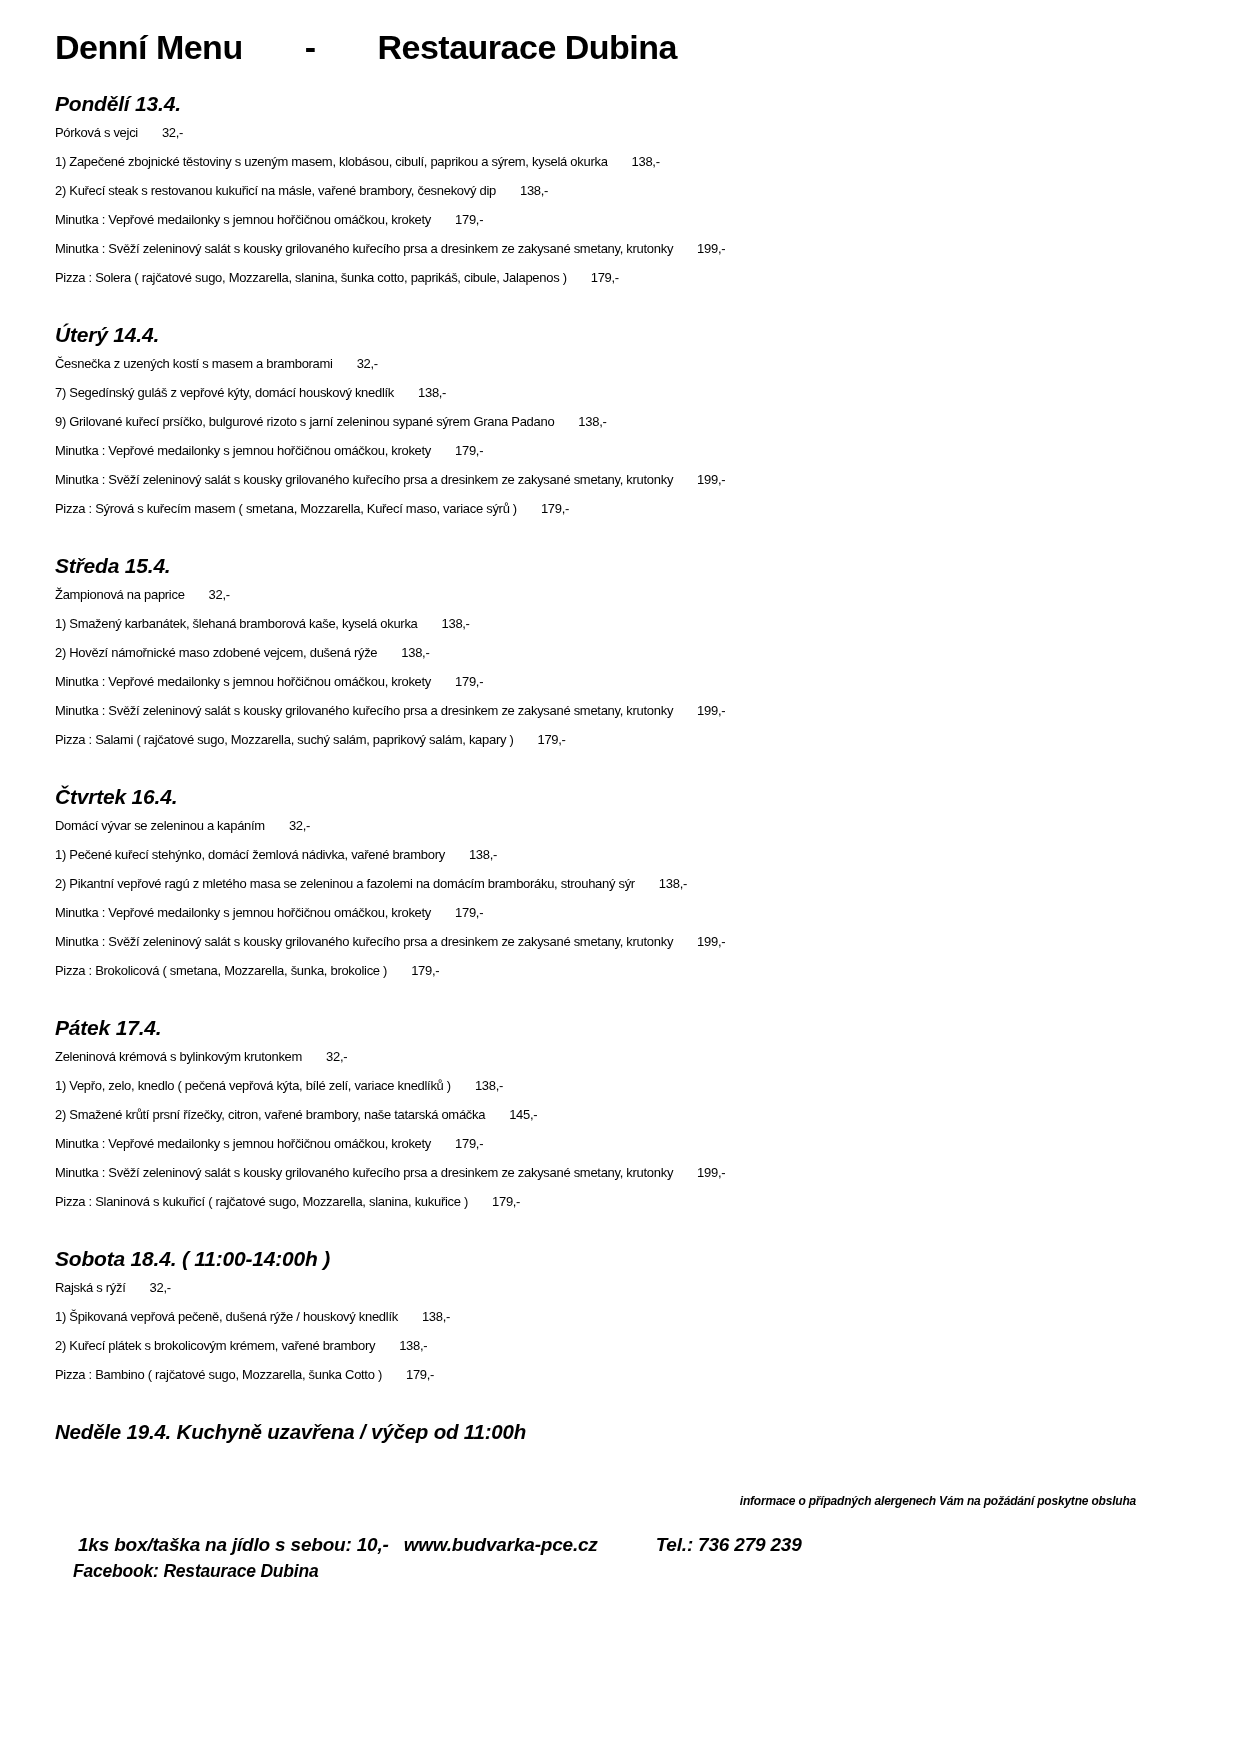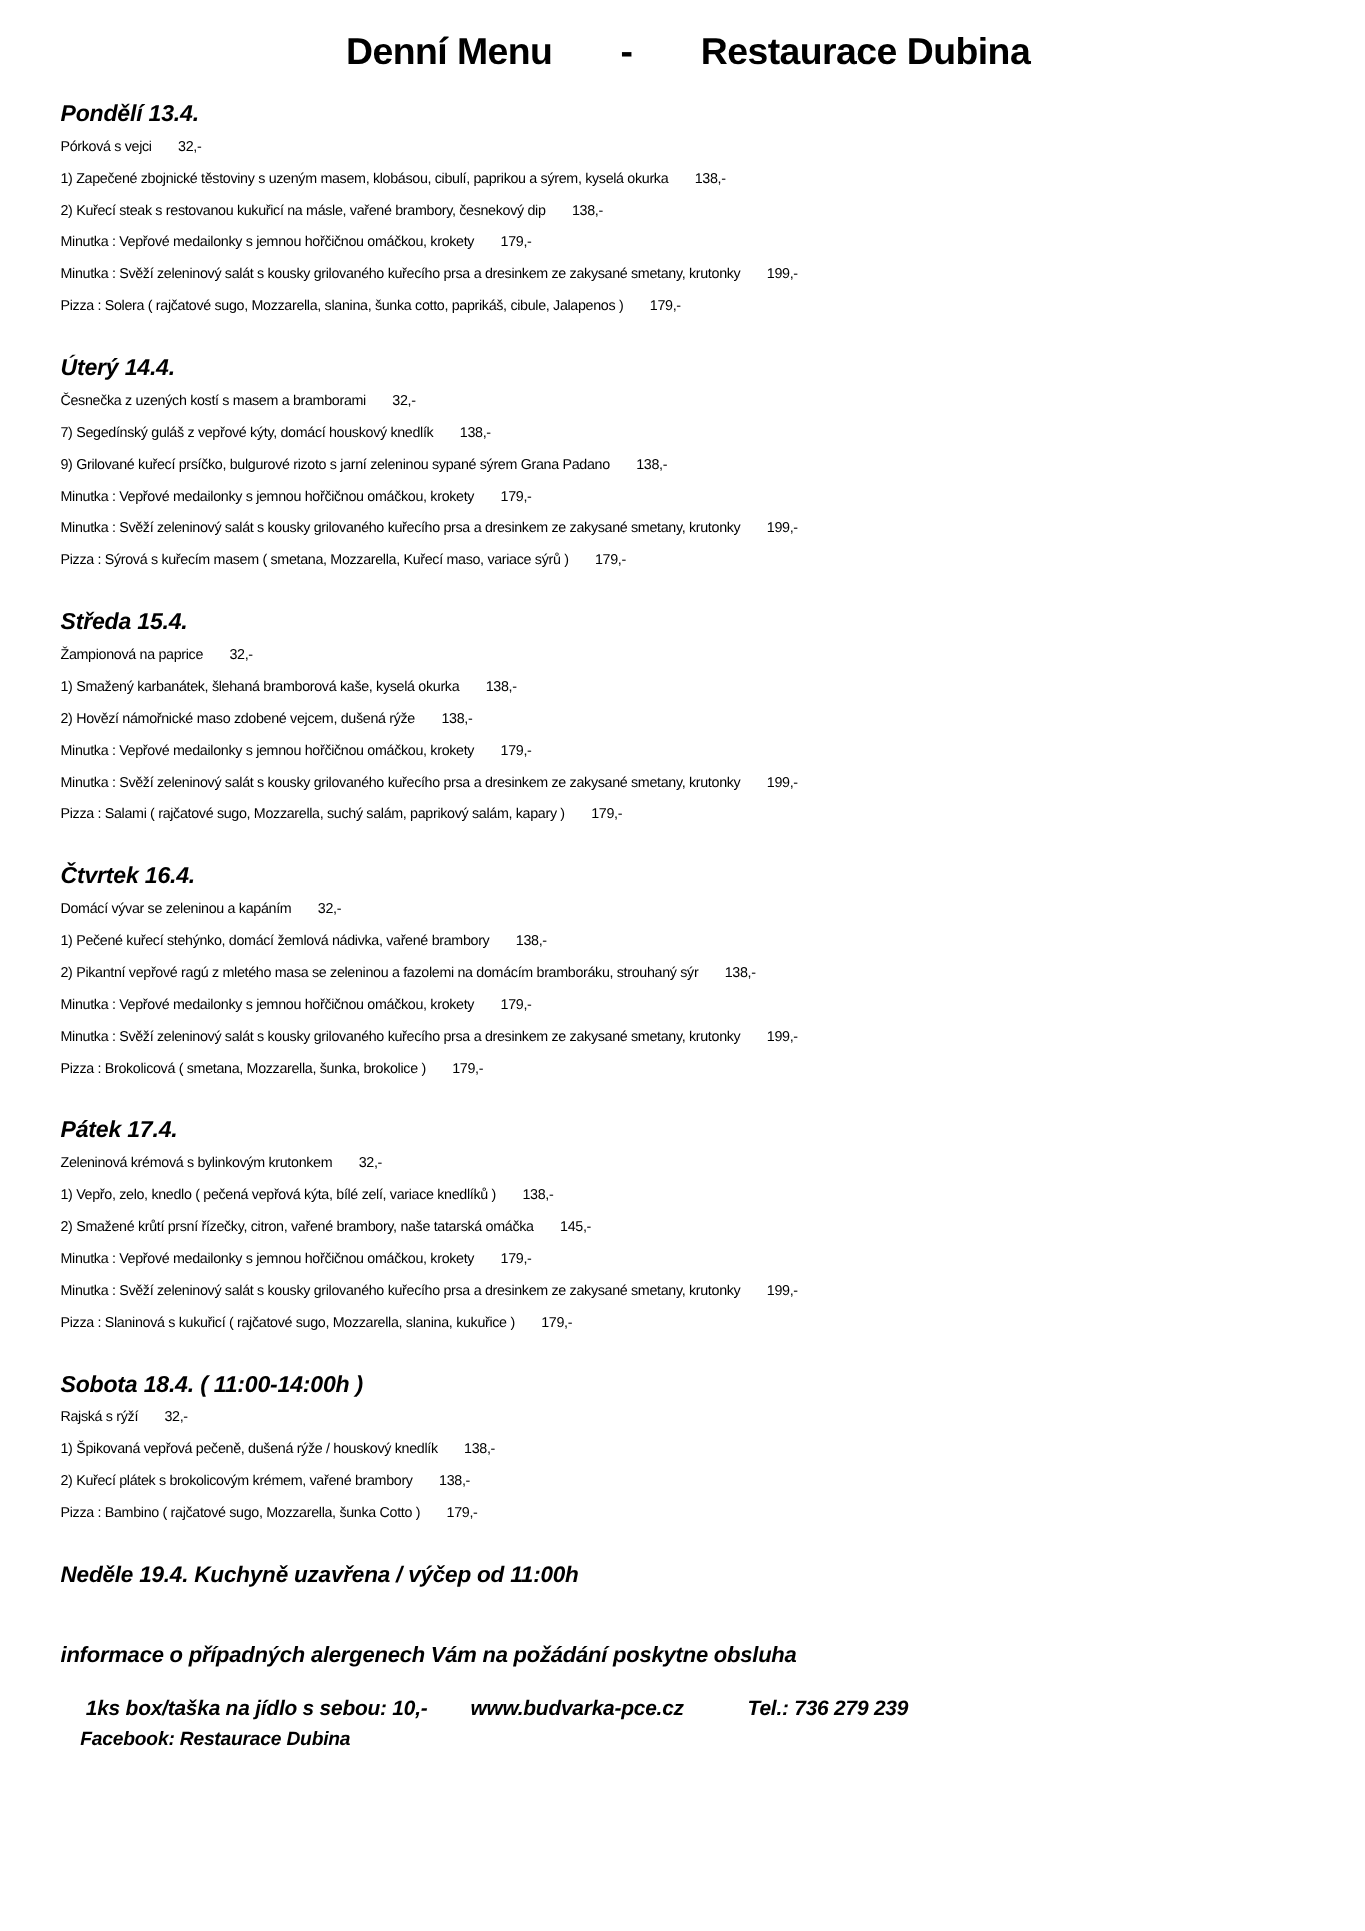--- a/index.html
+++ b/index.html
@@ -15,21 +15,21 @@
     overflow: hidden;
   }
   .page {
     box-sizing: border-box;
     width: 1241px;
     height: 1755px;
     padding: 28px 45px 0 55px;
   }
   .title-row {
     display: flex;
-    justify-content: center;
+    justify-content: flex-start;
     align-items: baseline;
     gap: 62px;
     font-size: 34px;
     font-weight: bold;
     letter-spacing: -0.5px;
     margin-bottom: 22px;
   }
   .day-section {
     margin-bottom: 28px;
   }
@@ -52,41 +52,41 @@
   .sunday-heading {
     font-weight: bold;
     font-style: italic;
     font-size: 20.5px;
     line-height: 29px;
     letter-spacing: -0.2px;
     margin-top: 28px;
   }
   .allergen-note {
     margin-top: 48px;
-    text-align: left;
+    text-align: right;
     font-weight: bold;
     font-style: italic;
-    font-size: 20px;
+    font-size: 12px;
     letter-spacing: -0.2px;
     padding-right: 60px;
   }
   .footer-block {
     margin-top: 24px;
   }
   .footer-line1 {
     font-weight: bold;
     font-style: italic;
     font-size: 19px;
     line-height: 26px;
     letter-spacing: -0.2px;
     padding-left: 23px;
     display: flex;
     gap: 0;
   }
-  .footer-line1 .website { margin-left: 39px; }
+  .footer-line1 .website { margin-left: 15px; }
   .footer-line1 .phone { margin-left: 58px; }
   .footer-line2 {
     font-weight: bold;
     font-style: italic;
     font-size: 17.5px;
     line-height: 26px;
     letter-spacing: -0.2px;
     padding-left: 18px;
   }
 </style>

